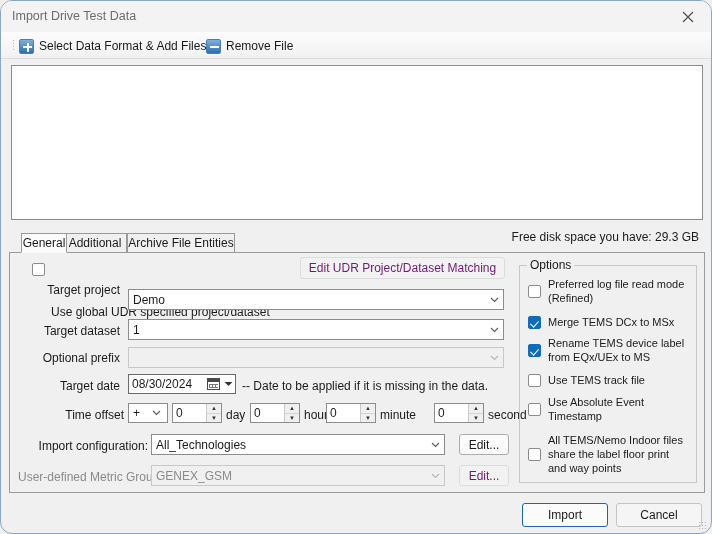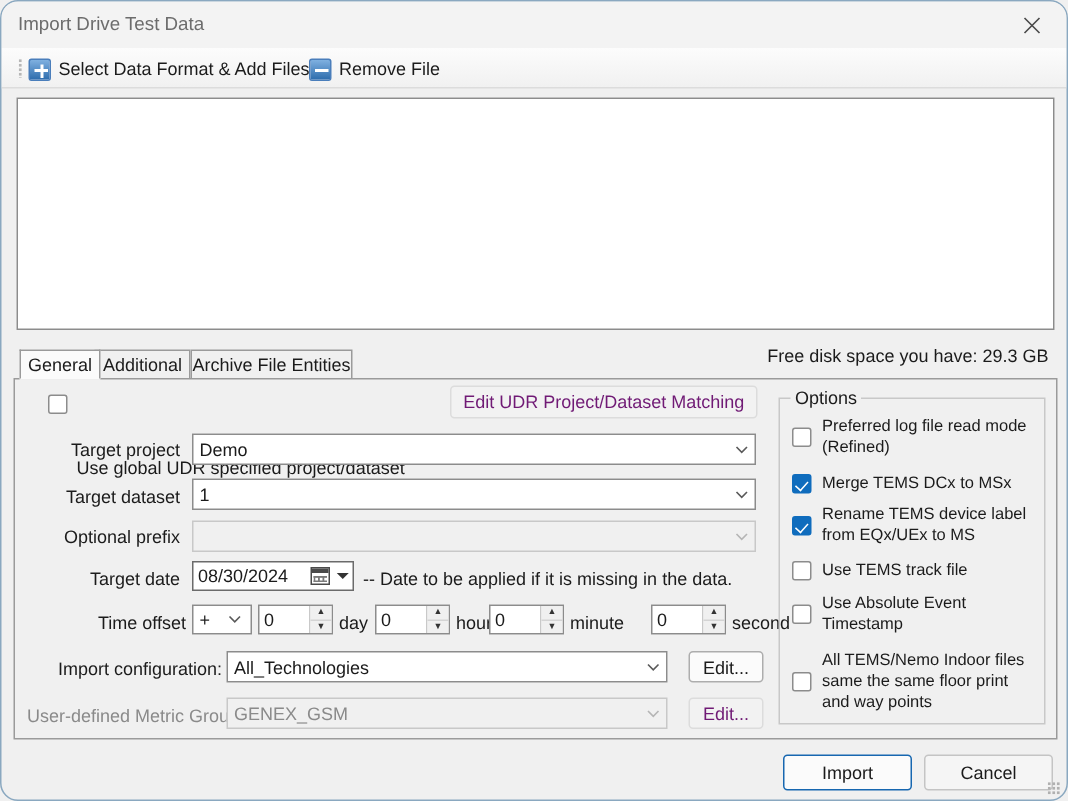--- a/index.html
+++ b/index.html
@@ -87,21 +87,21 @@
     position:absolute;top:0;height:20px;
     box-sizing:border-box;
     border:1px solid #9a9a9a;
     background:#f0f0f0;
     display:flex;align-items:center;justify-content:center;
     padding:0 8px;white-space:nowrap;font-size:12px;color:#1b1b1b;
   }
   .tab.active{
     background:#fbfbfb;border-bottom-color:#fbfbfb;z-index:3;
   }
-  #tab-0{left:4px;width:54px;}
+  #tab-0{left:12px;width:46px;}
   #tab-1{left:54px;width:64px;}
   #tab-2{left:118px;width:108px;}
 
   
   .tabpanel{
     position:absolute;left:8px;top:251px;width:696px;height:241px;
     border:1px solid #9a9a9a;background:#f0f0f0;box-sizing:border-box;
   }
 
   
@@ -152,21 +152,21 @@
     width:18px;height:100%;flex:0 0 auto;
     display:flex;align-items:center;justify-content:center;color:#5a5a5a;
   }
   .combo.disabled{background:#f0f0f0;border-color:#c8c8c8;}
   .combo.disabled .val{color:#8a8a8a;}
   .combo.disabled .caret{color:#b5b5b5;}
 
   .caret svg{display:block;}
 
   
-  #lbl-project{left:10px;top:40px;width:100px;}
+  #lbl-project{left:10px;top:30px;width:100px;}
   #cmb-project{left:118px;top:36px;width:376px;}
   #lbl-dataset{left:10px;top:71px;width:100px;}
   #cmb-dataset{left:118px;top:66px;width:376px;}
   #lbl-prefix{left:10px;top:98px;width:100px;}
   #cmb-prefix{left:118px;top:94px;width:376px;}
 
   #lbl-date{left:10px;top:126px;width:100px;}
   .datebox{
     position:absolute;left:118px;top:121px;width:108px;height:20px;
     box-sizing:border-box;border:1px solid #6b6b6b;background:#fff;
@@ -456,21 +456,21 @@
     <div class="opt" id="opt-3">
       <span class="box"></span>
       <span class="lbl">Use TEMS track file</span>
     </div>
     <div class="opt mid" id="opt-4">
       <span class="box"></span>
       <span class="lbl">Use Absolute Event Timestamp</span>
     </div>
     <div class="opt mid3" id="opt-5">
       <span class="box"></span>
-      <span class="lbl">All TEMS/Nemo Indoor files same the same floor print and way points</span>
+      <span class="lbl">All TEMS/Nemo Indoor files share the label floor print and way points</span>
     </div>
 
   </div>
 
   <div class="footer-btn" id="btn-import">
     <span>Import</span>
   </div>
   <div class="footer-btn" id="btn-cancel">
     <span>Cancel</span>
   </div>

